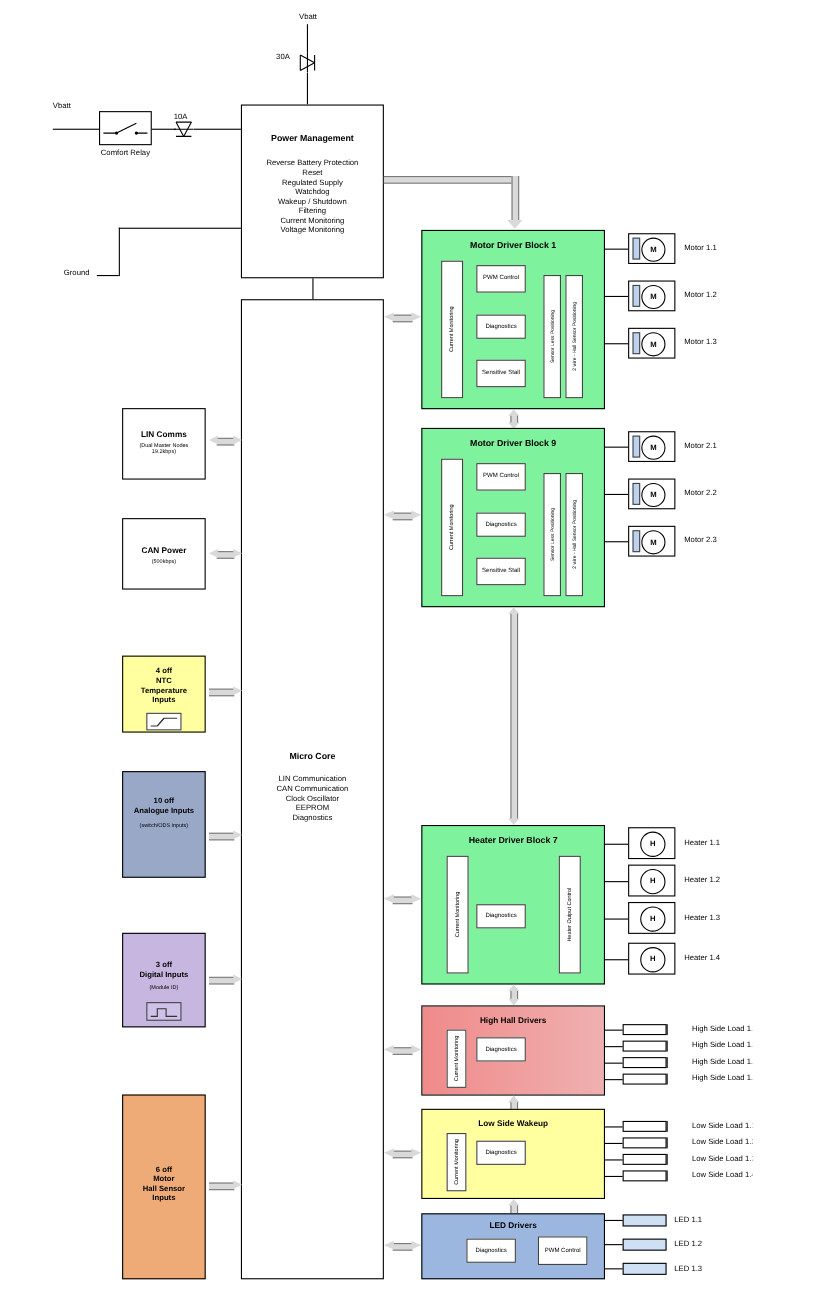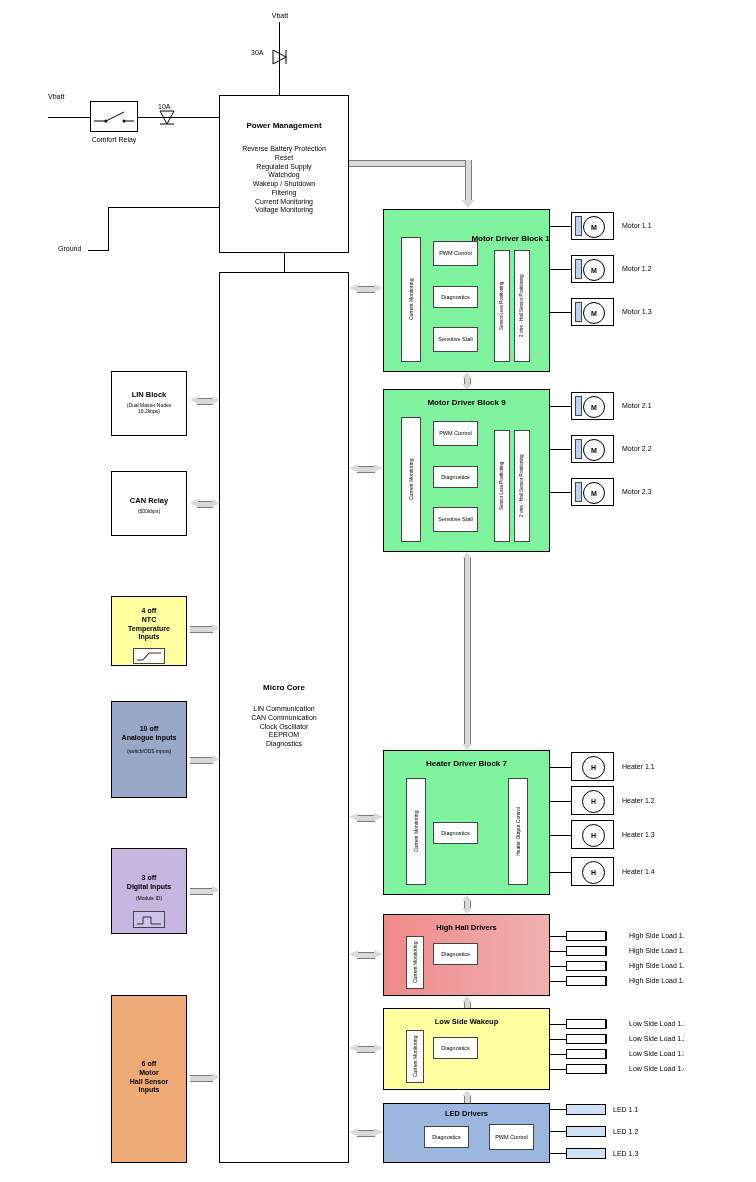--- a/index.html
+++ b/index.html
@@ -88,31 +88,31 @@
 EEPROM
 Diagnostics</div>
 
   <div class="vline" style="left:284px;top:253px;height:19px;"></div>
 
   <div style="position:absolute;left:349px;top:160px;width:121px;height:5px;background:#d9d9d9;border-top:1px solid #7a7a7a;border-bottom:1px solid #7a7a7a;"></div>
   <div style="position:absolute;left:465px;top:160px;width:5px;height:40px;background:#d9d9d9;border-left:1px solid #7a7a7a;border-right:1px solid #7a7a7a;"></div>
   <div class="tri" style="left:461px;top:200px;border-left:7px solid transparent;border-right:7px solid transparent;border-top:8px solid #d9d9d9;"></div>
 
   <div class="box" style="left:111px;top:371px;width:76px;height:65px;background:#ffffff;"></div>
-  <div class="lbl ctr title" style="left:111px;top:390px;width:76px;font-size:7.5px;">LIN Block</div>
+  <div class="lbl ctr title" style="left:111px;top:390px;width:76px;font-size:7.5px;">LIN Comms</div>
   <div class="lbl ctr tiny" style="left:111px;top:402px;width:76px;">(Dual Master Nodes
 19.2kbps)</div>
   <div class="arw-h" style="left:190px;top:396px;width:30px;">
     <div class="bar" style="left:7px;width:16px;"></div>
     <div class="tri" style="left:0;top:0;border-top:4.5px solid transparent;border-bottom:4.5px solid transparent;border-right:8px solid #d9d9d9;"></div>
     <div class="tri" style="right:0;top:0;border-top:4.5px solid transparent;border-bottom:4.5px solid transparent;border-left:8px solid #d9d9d9;"></div>
   </div>
 
   <div class="box" style="left:111px;top:471px;width:76px;height:65px;background:#ffffff;"></div>
-  <div class="lbl ctr title" style="left:111px;top:496px;width:76px;font-size:7.5px;">CAN Relay</div>
+  <div class="lbl ctr title" style="left:111px;top:496px;width:76px;font-size:7.5px;">CAN Power</div>
   <div class="lbl ctr tiny" style="left:111px;top:508px;width:76px;">(500kbps)</div>
   <div class="arw-h" style="left:190px;top:499px;width:30px;">
     <div class="bar" style="left:7px;width:16px;"></div>
     <div class="tri" style="left:0;top:0;border-top:4.5px solid transparent;border-bottom:4.5px solid transparent;border-right:8px solid #d9d9d9;"></div>
     <div class="tri" style="right:0;top:0;border-top:4.5px solid transparent;border-bottom:4.5px solid transparent;border-left:8px solid #d9d9d9;"></div>
   </div>
 
   <div class="box" style="left:111px;top:596px;width:76px;height:70px;background:#ffffa0;"></div>
   <div class="lbl ctr title" style="left:111px;top:607px;width:76px;font-size:7px;">4 off
 NTC
@@ -156,21 +156,21 @@
   <div class="lbl ctr title" style="left:111px;top:1060px;width:76px;font-size:7px;">6 off
 Motor
 Hall Sensor
 Inputs</div>
   <div class="arw-h" style="left:190px;top:1073px;width:30px;">
     <div class="bar" style="left:0;width:23px;"></div>
     <div class="tri" style="right:0;top:0;border-top:4.5px solid transparent;border-bottom:4.5px solid transparent;border-left:8px solid #d9d9d9;"></div>
   </div>
 
   <div class="box" style="left:383px;top:209px;width:167px;height:163px;background:#7ef29d;"></div>
-  <div class="lbl ctr title" style="left:383px;top:234px;width:167px;font-size:8px;margin-left:44px;">Motor Driver Block 1</div>
+  <div class="lbl ctr title" style="left:383px;top:218px;width:167px;font-size:8px;">Motor Driver Block 1</div>
   <div class="inner vtxt" style="left:401px;top:237px;width:20px;height:125px;font-size:5px;">Current Monitoring</div>
   <div class="inner" style="left:433px;top:241px;width:45px;height:25px;" style2="">PWM
 Control</div>
   <div class="inner" style="left:433px;top:286px;width:45px;height:22px;">Diagnostics</div>
   <div class="inner" style="left:433px;top:327px;width:45px;height:25px;">Sensitive
 Stall</div>
   <div class="inner vtxt" style="left:494px;top:250px;width:16px;height:112px;font-size:4.5px;">Sensor Less Positioning</div>
   <div class="inner vtxt" style="left:514px;top:250px;width:16px;height:112px;font-size:4.5px;">2 wire - Hall Sensor Positioning</div>
 
   <div class="arw-h" style="left:349px;top:284px;width:34px;">

